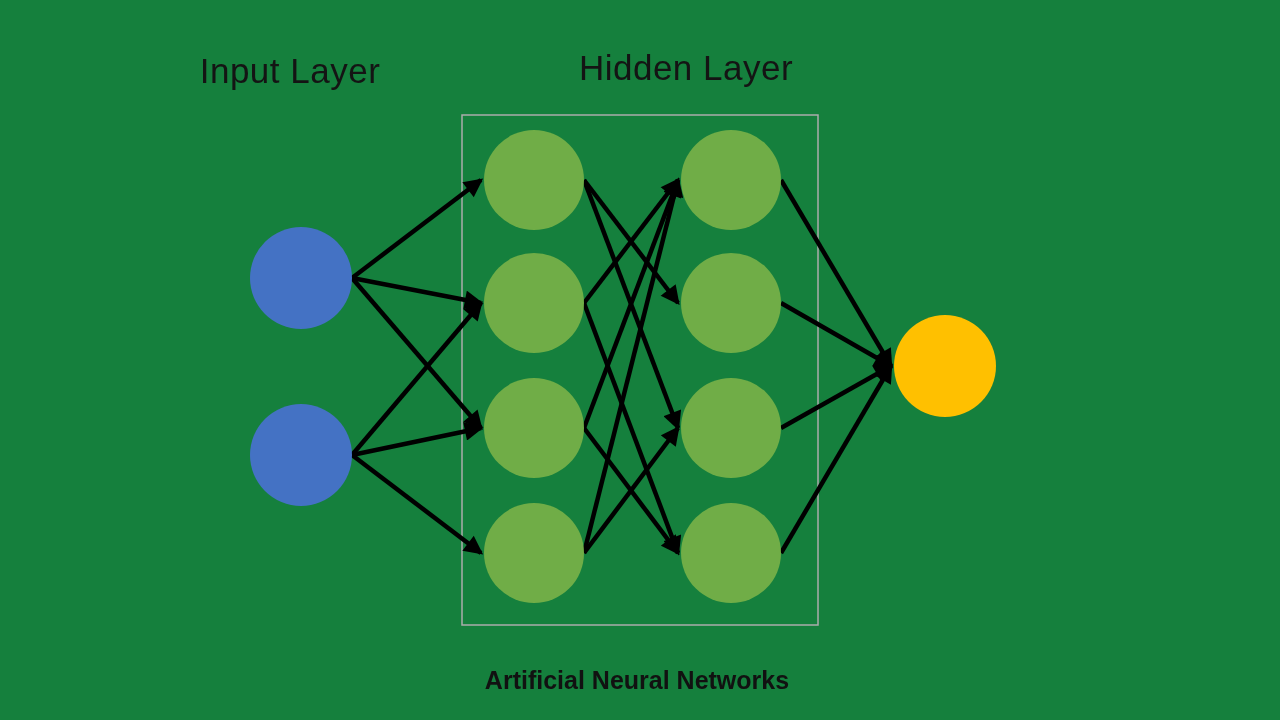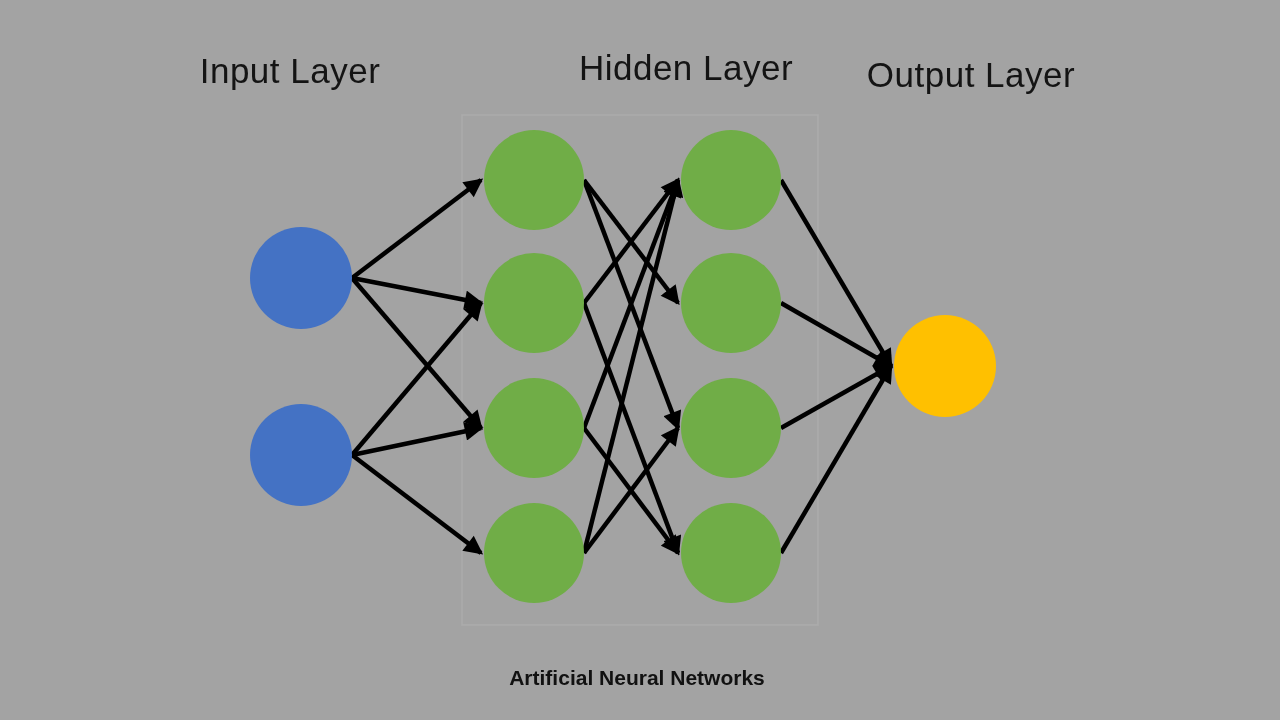--- a/index.html
+++ b/index.html
@@ -7,27 +7,27 @@
     position:relative;width:1280px;height:720px;background:#ffffff;
     overflow:hidden;font-family:"Liberation Sans", sans-serif;
   }
   #net-svg{position:absolute;left:0;top:0;}
   .layer-label{
     position:absolute;transform:translateX(-50%);
     font-size:35px;color:#141414;white-space:nowrap;letter-spacing:0.5px;
   }
   .caption{
     position:absolute;transform:translateX(-50%);
-    font-size:21px;font-weight:bold;color:#111;white-space:nowrap;
+    font-size:25px;font-weight:bold;color:#111;white-space:nowrap;
   }
 </style>
 </head>
 <body>
 
-<div id="slide" style="background: #a3a3a3;">
+<div id="slide" style="background: #15803d;">
   <svg id="net-svg" width="1280" height="720" viewBox="0 0 1280 720">
     <defs>
       <marker id="arrowhead" viewBox="0 0 10 10" refX="8.6" refY="5" markerWidth="4.4" markerHeight="4.2" orient="auto-start-reverse">
         <path id="arrowhead-path" d="M0,0 L10,5 L0,10 z" fill="#000000"></path>
       </marker>
     </defs>
     <g id="box-group">
         <rect x="462" y="115" width="356" height="510" fill="none" stroke="#ACACAC" stroke-width="1.5"></rect>
       </g>
     <g id="edge-group">
@@ -60,15 +60,14 @@
         <circle cx="731" cy="180" r="50" fill="#70AD47"></circle>
         <circle cx="731" cy="303" r="50" fill="#70AD47"></circle>
         <circle cx="731" cy="428" r="50" fill="#70AD47"></circle>
         <circle cx="731" cy="553" r="50" fill="#70AD47"></circle>
         <circle cx="945" cy="366" r="51" fill="#FFC000"></circle>
       </g>
   </svg>
 
   <div class="layer-label" style="left:290px; top:51px;">Input Layer</div>
   <div class="layer-label" style="left:640px; top:48px;margin-left:46px;">Hidden Layer</div>
-  <div class="layer-label" style="left:971px; top:55px;">Output Layer</div>
   <div class="caption" style="left:637px; top:666px;">Artificial Neural Networks</div>
 </div>
 
 </body></html>

